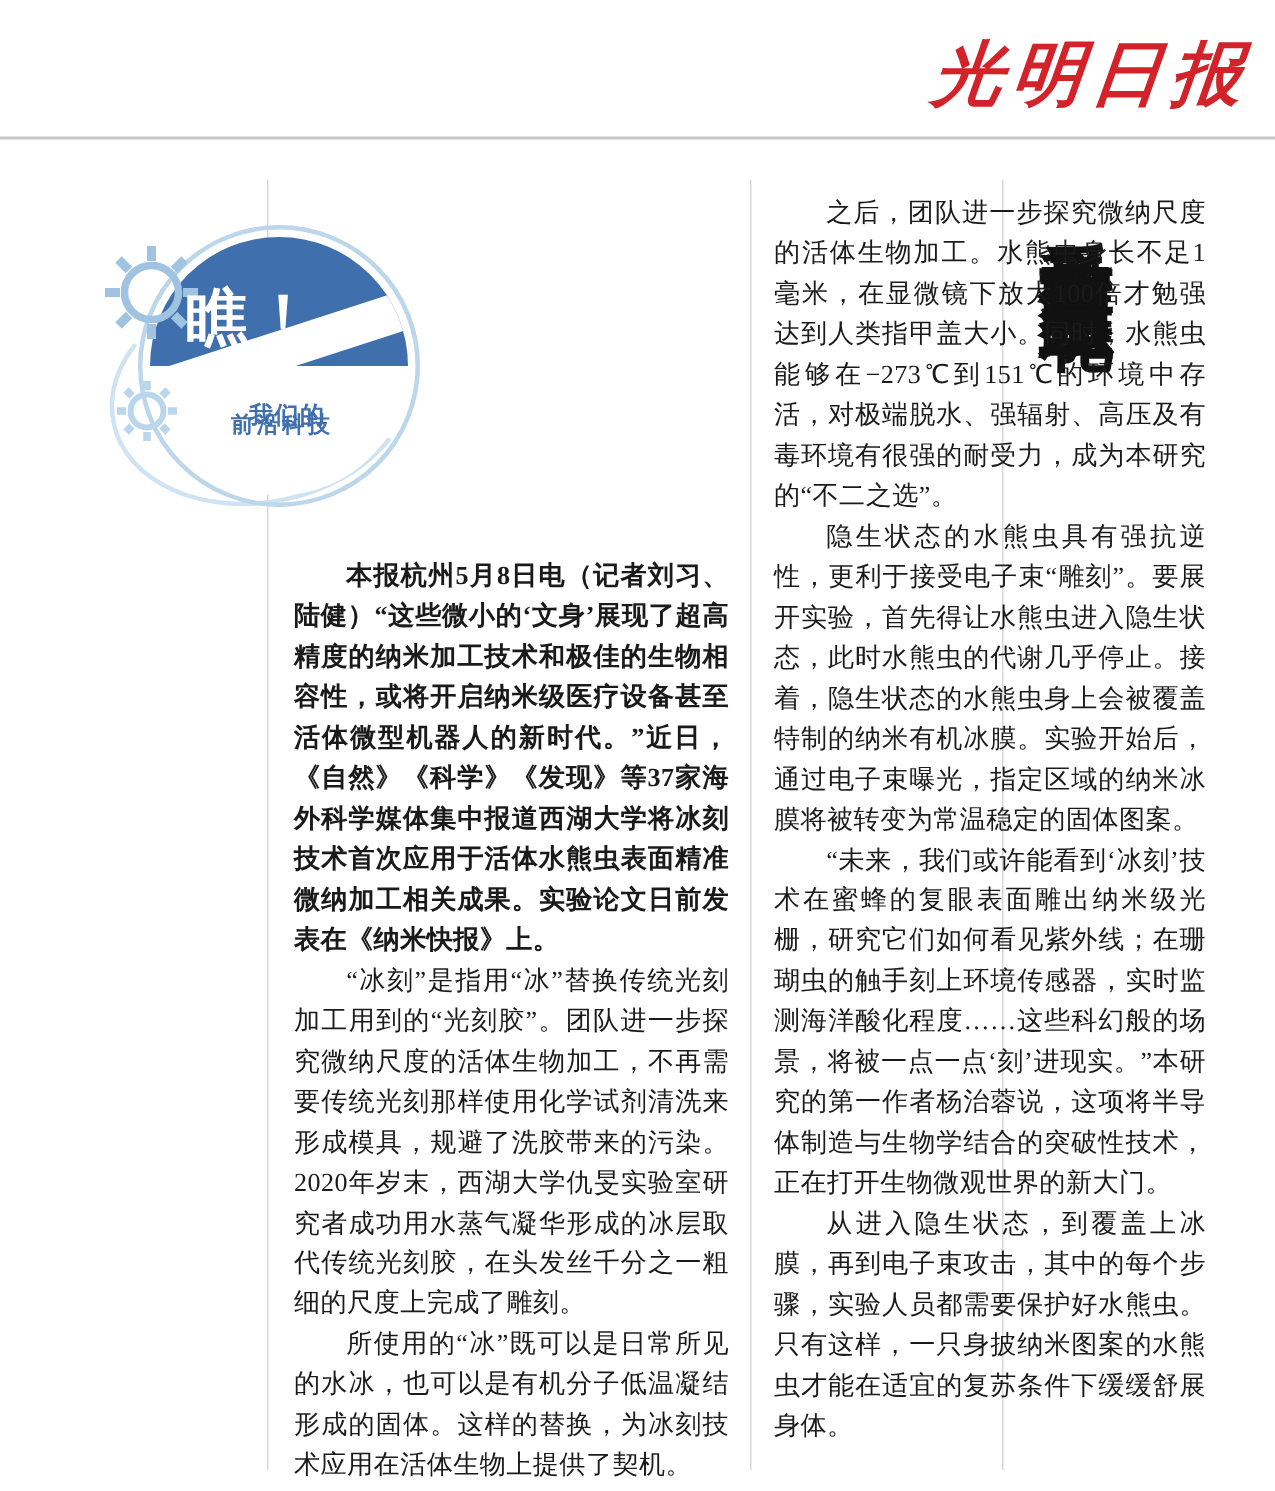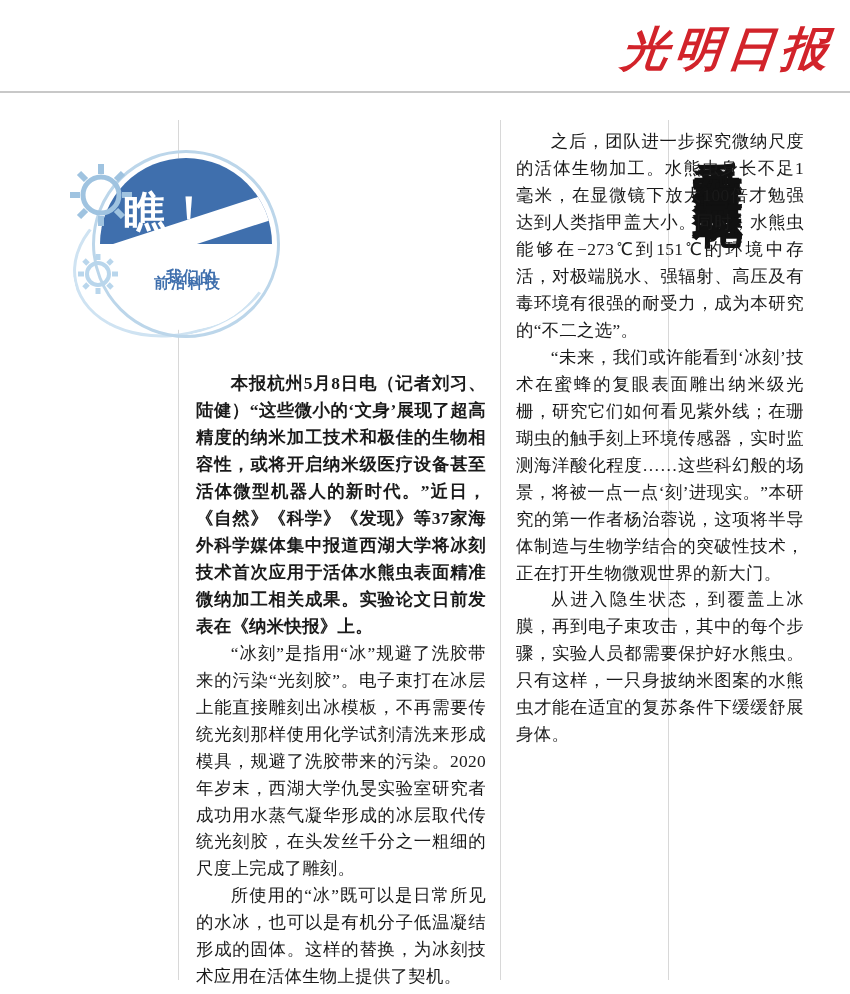--- a/index.html
+++ b/index.html
@@ -271,21 +271,22 @@
   <div class="logo-word-sub1">我们的</div>
   <div class="logo-word-sub2">前沿科技</div>
 </div>
 
 <div class="headline-col">
   <div class="headline-vert">看科学家如何在水熊虫上雕『花』</div>
 </div>
 
 <div class="col col-1">
   <p class="lead">本报杭州5月8日电（记者刘习、陆健）“这些微小的‘文身’展现了超高精度的纳米加工技术和极佳的生物相容性，或将开启纳米级医疗设备甚至活体微型机器人的新时代。”近日，《自然》《科学》《发现》等37家海外科学媒体集中报道西湖大学将冰刻技术首次应用于活体水熊虫表面精准微纳加工相关成果。实验论文日前发表在《纳米快报》上。</p>
-  <p>“冰刻”是指用“冰”规避了洗胶带来的污染“光刻胶”。电子束打在冰层上能直接雕刻出冰模板，不再需要传统光刻那样使用化学试剂清洗来形成模具，规避了洗胶带来的污染。2020年岁末，西湖大学仇旻实验室研究者成功用水蒸气凝华形成的冰层取代传统光刻胶，在头发丝千分之一粗细的尺度上完成了雕刻。</p>
+  <p>“冰刻”是指用“冰”替换传统光刻加工用到的“光刻胶”。团队进一步探究微纳尺度的活体生物加工，不再需要传统光刻那样使用化学试剂清洗来形成模具，规避了洗胶带来的污染。2020年岁末，西湖大学仇旻实验室研究者成功用水蒸气凝华形成的冰层取代传统光刻胶，在头发丝千分之一粗细的尺度上完成了雕刻。</p>
   <p>所使用的“冰”既可以是日常所见的水冰，也可以是有机分子低温凝结形成的固体。这样的替换，为冰刻技术应用在活体生物上提供了契机。</p>
 </div>
 
 <div class="col col-2">
   <p>之后，团队进一步探究微纳尺度的活体生物加工。水熊虫身长不足1毫米，在显微镜下放大100倍才勉强达到人类指甲盖大小。同时，水熊虫能够在−273℃到151℃的环境中存活，对极端脱水、强辐射、高压及有毒环境有很强的耐受力，成为本研究的“不二之选”。</p>
+  <p>隐生状态的水熊虫具有强抗逆性，更利于接受电子束“雕刻”。要展开实验，首先得让水熊虫进入隐生状态，此时水熊虫的代谢几乎停止。接着，隐生状态的水熊虫身上会被覆盖特制的纳米有机冰膜。实验开始后，通过电子束曝光，指定区域的纳米冰膜将被转变为常温稳定的固体图案。</p>
   <p>“未来，我们或许能看到‘冰刻’技术在蜜蜂的复眼表面雕出纳米级光栅，研究它们如何看见紫外线；在珊瑚虫的触手刻上环境传感器，实时监测海洋酸化程度……这些科幻般的场景，将被一点一点‘刻’进现实。”本研究的第一作者杨治蓉说，这项将半导体制造与生物学结合的突破性技术，正在打开生物微观世界的新大门。</p>
   <p>从进入隐生状态，到覆盖上冰膜，再到电子束攻击，其中的每个步骤，实验人员都需要保护好水熊虫。只有这样，一只身披纳米图案的水熊虫才能在适宜的复苏条件下缓缓舒展身体。</p>
 </div>
 
 </body></html>

